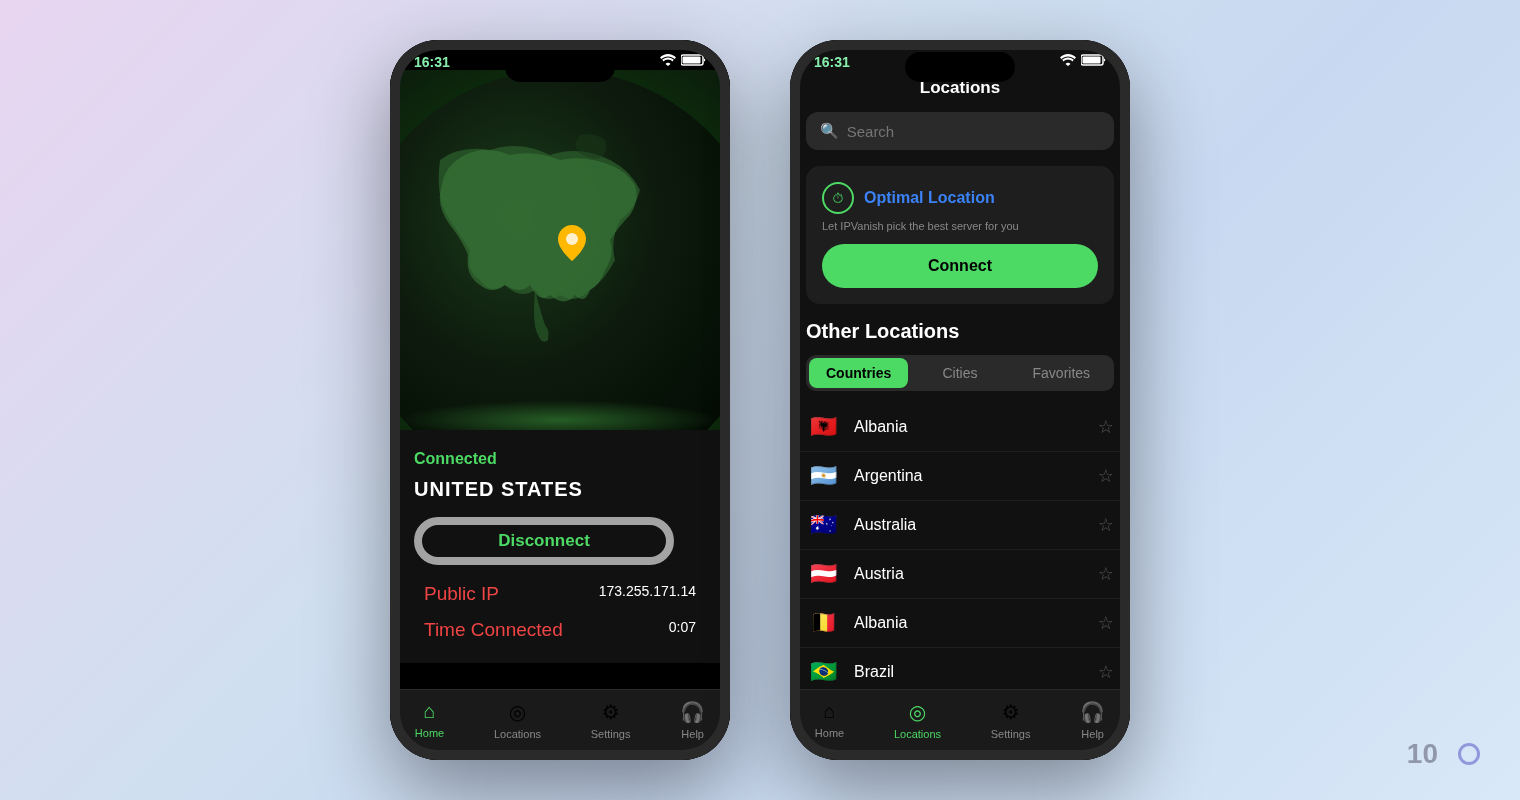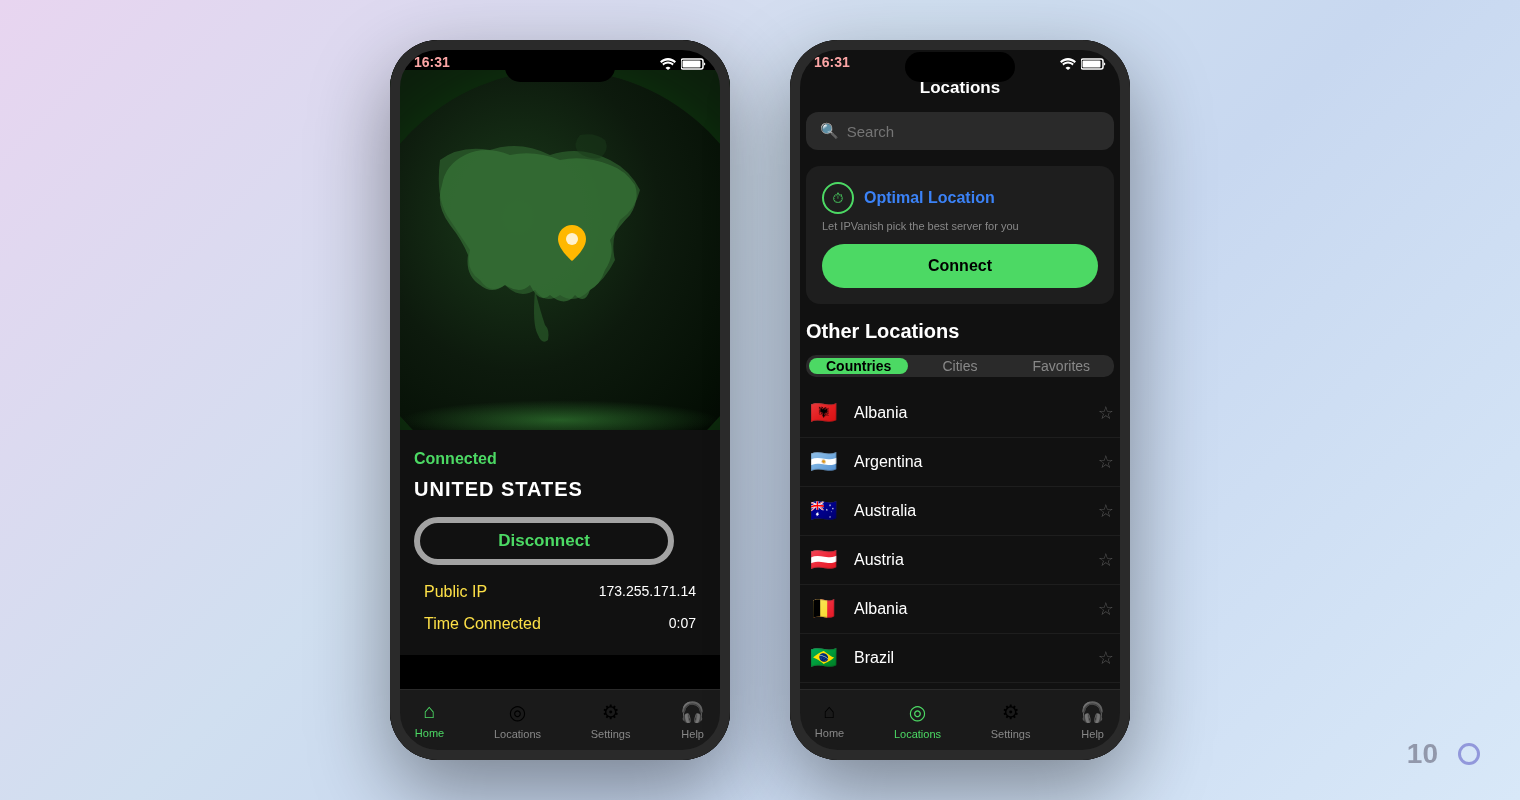--- a/index.html
+++ b/index.html
@@ -34,23 +34,23 @@
       top: 0; left: 0; right: 0; bottom: 0;
       border-radius: 48px;
       border: 10px solid #2a2a2a;
       pointer-events: none;
       z-index: 100;
     }
     
     .status-bar {
       display: flex;
       justify-content: space-between;
-      align-items: flex-end;
+      align-items: flex-start;
       padding: 14px 24px 0;
-      color: #fca5a5;
+      color: #86efac;
       font-size: 13px;
       font-weight: 600;
       position: relative;
       z-index: 10;
     }
     .status-bar .time { font-weight: 700; font-size: 14px; }
     .status-icons {
       display: flex;
       align-items: center;
       gap: 5px;
@@ -134,36 +134,36 @@
     }
     .country-name {
       color: #fff;
       font-size: 20px;
       font-weight: 700;
       letter-spacing: 1px;
     }
     .disconnect-btn {
       width: 260px;
       height: 48px;
-      border: 6px solid #a3a3a3;
+      border: 8px solid #a3a3a3;
       border-radius: 30px;
       background: transparent;
       color: #4cd964;
       font-size: 17px;
       font-weight: 600;
       cursor: pointer;
       margin: 6px 0;
     }
     .info-row {
       width: 100%;
       display: flex;
       justify-content: space-between;
       padding: 2px 10px;
     }
-    .info-label { color: #fde047; font-size: 16px; }
+    .info-label { color: #ef4444; font-size: 19px; }
     .info-value { color: #fff; font-size: 14px; }
     
     .tab-bar {
       position: absolute;
       bottom: 0;
       left: 0;
       right: 0;
       background: #1a1a1a;
       border-top: 1px solid #2a2a2a;
       display: flex;
@@ -268,21 +268,21 @@
       display: flex;
       margin: 0 16px 12px;
       background: #2a2a2a;
       border-radius: 10px;
       padding: 3px;
       gap: 2px;
     }
     .tab-pill {
       flex: 1;
       text-align: center;
-      padding: 0 0;
+      padding: 7px 0;
       border-radius: 8px;
       font-size: 14px;
       font-weight: 500;
       color: #888;
       cursor: pointer;
     }
     .tab-pill.active {
       background: #4cd964;
       color: #000;
       font-weight: 600;

